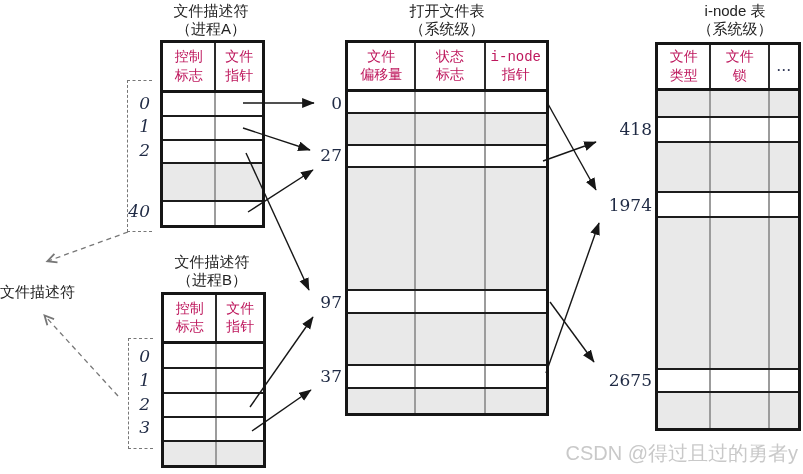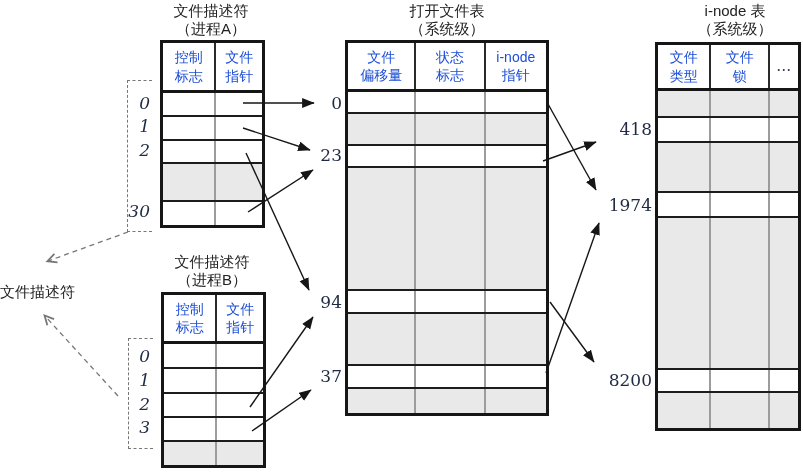--- a/index.html
+++ b/index.html
@@ -5,21 +5,21 @@
   html,body{margin:0;padding:0;background:#fff;}
   .canvas{position:relative;width:803px;height:474px;background:#fff;overflow:hidden;
           font-family:"Liberation Sans",sans-serif;}
   .title{position:absolute;text-align:center;white-space:pre-line;font-size:15px;
          line-height:1.18;color:#222;}
   .side-label{position:absolute;font-size:15px;color:#222;}
   .tbl{position:absolute;box-sizing:border-box;border:3px solid #161616;background:#fff;
        display:flex;flex-direction:column;overflow:hidden;}
   .thead{display:flex;border-bottom:3px solid #161616;}
   .hcell{display:flex;align-items:center;justify-content:center;text-align:center;
-         white-space:pre-line;font-size:14px;line-height:1.3;color:#1d4ed8;}
+         white-space:pre-line;font-size:14px;line-height:1.3;color:#be185d;font-family:Liberation Mono, monospace;}
   .hcell + .hcell{border-left:2px solid #2a2a2a;}
   .trow{display:flex;border-top:2px solid #1c1c1c;}
   .thead + .trow{border-top:none;}
   .cell{height:100%;}
   .cell + .cell{border-left:2px solid #9c9c9c;}
   .gray{background:#e9e9e9;}
   .bracket{position:absolute;border:1.5px dashed #777;border-right:none;}
   .numlbl{position:absolute;width:46px;height:20px;line-height:20px;text-align:right;
           font-family:"DejaVu Serif",serif;font-size:17px;color:#1f2a44;}
   .it{font-style:italic;}
@@ -45,35 +45,35 @@
 （系统级）</div>
 
   <div class="side-label" style="left:0px;top:283px">文件描述符</div>
 
   <div class="bracket" style="left:127px;top:80px;width:24px;height:150px"></div>
   <div class="bracket" style="left:128px;top:338px;width:24px;height:109px"></div>
 
   <div class="numlbl it" style="left:104px;top:93px">0</div>
   <div class="numlbl it" style="left:104px;top:116px">1</div>
   <div class="numlbl it" style="left:104px;top:140px">2</div>
-  <div class="numlbl it" style="left:104px;top:201px">30</div>
+  <div class="numlbl it" style="left:104px;top:201px">40</div>
 
   <div class="numlbl it" style="left:104px;top:346px">0</div>
   <div class="numlbl it" style="left:104px;top:370px">1</div>
   <div class="numlbl it" style="left:104px;top:394px">2</div>
   <div class="numlbl it" style="left:104px;top:417px">3</div>
 
   <div class="numlbl" style="left:296px;top:93px">0</div>
-  <div class="numlbl" style="left:296px;top:145px">23</div>
-  <div class="numlbl" style="left:296px;top:292px">94</div>
+  <div class="numlbl" style="left:296px;top:145px">27</div>
+  <div class="numlbl" style="left:296px;top:292px">97</div>
   <div class="numlbl" style="left:296px;top:366px">37</div>
 
   <div class="numlbl" style="left:606px;top:119px">418</div>
   <div class="numlbl" style="left:606px;top:195px">1974</div>
-  <div class="numlbl" style="left:606px;top:370px">8200</div>
+  <div class="numlbl" style="left:606px;top:370px">2675</div>
 
   <div class="tbl" style="left:160px;top:40px;width:105px;height:188px">
     <div class="thead" style="height:47px">
       <div class="hcell" style="flex:52">控制
 标志</div>
       <div class="hcell" style="flex:46">文件
 指针</div>
     </div>
     <div class="trow" style="height:22px">
         <div class="cell" style="flex:52"></div>
@@ -238,14 +238,15 @@
     <line class="ln" x1="250" y1="407" x2="313" y2="317" marker-end="url(#ah)"></line>
     <line class="ln" x1="252" y1="431" x2="311" y2="390" marker-end="url(#ah)"></line>
     <line class="ln" x1="548" y1="104" x2="596" y2="190" marker-end="url(#ah)"></line>
     <line class="ln" x1="543" y1="161" x2="596" y2="142" marker-end="url(#ah)"></line>
     <line class="ln" x1="550" y1="302" x2="594" y2="362" marker-end="url(#ah)"></line>
     <line class="ln" x1="546" y1="373" x2="599" y2="223" marker-end="url(#ah)"></line>
     <line class="lng" x1="128" y1="232" x2="48" y2="261" marker-end="url(#ahg)"></line>
     <line class="lng" x1="118" y1="396" x2="45" y2="316" marker-end="url(#ahg)"></line>
   </svg>
 
+  <div class="watermark">CSDN @得过且过的勇者y</div>
 
 </div>
 
 </body></html>

